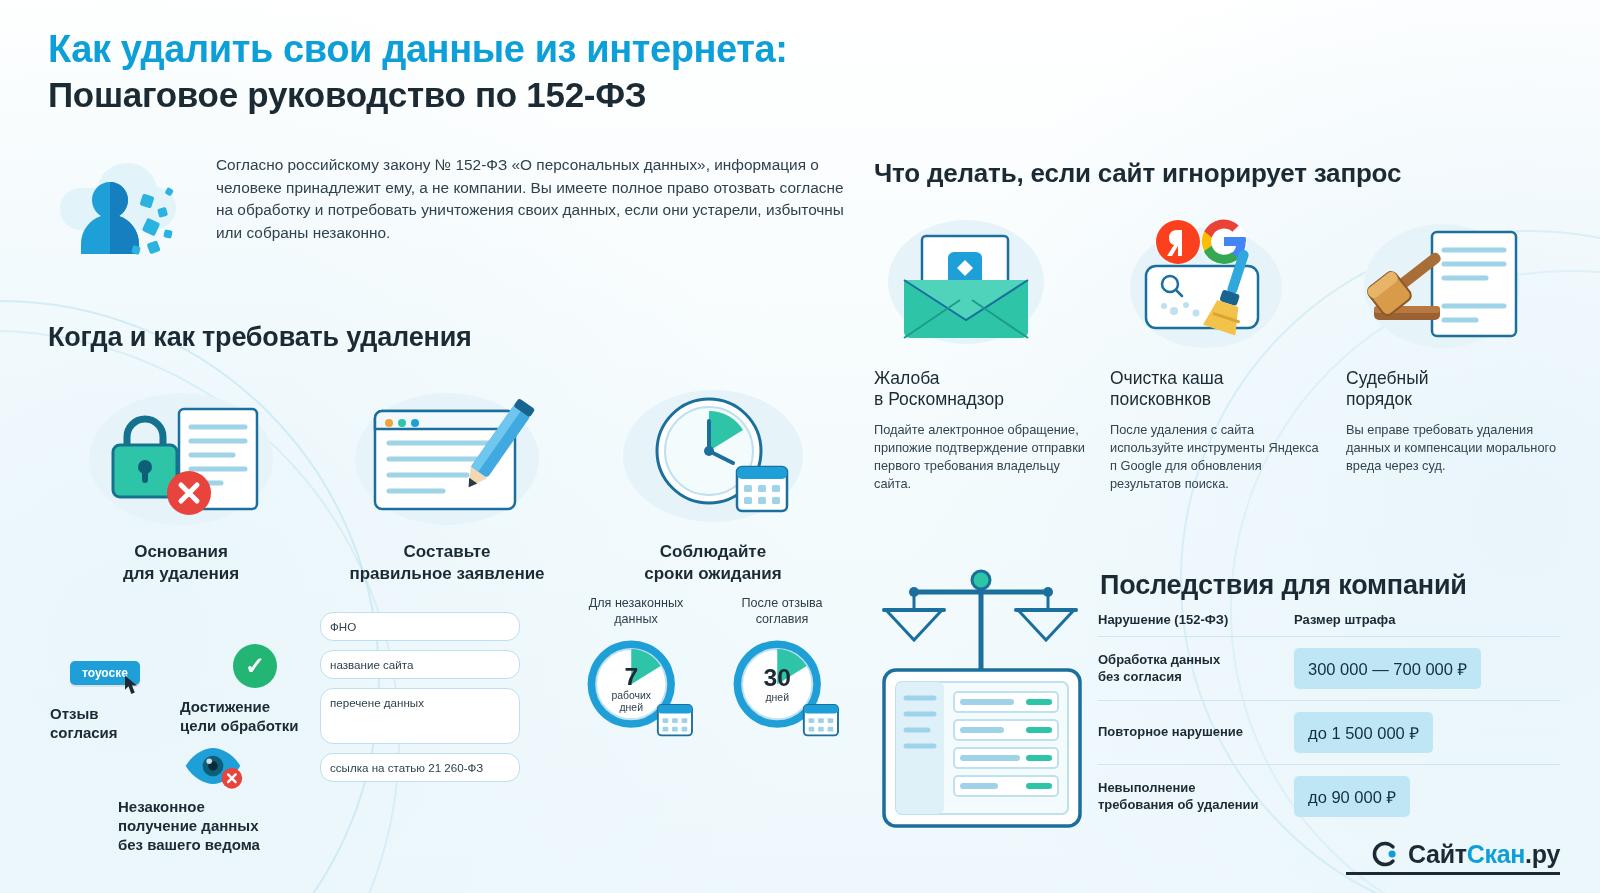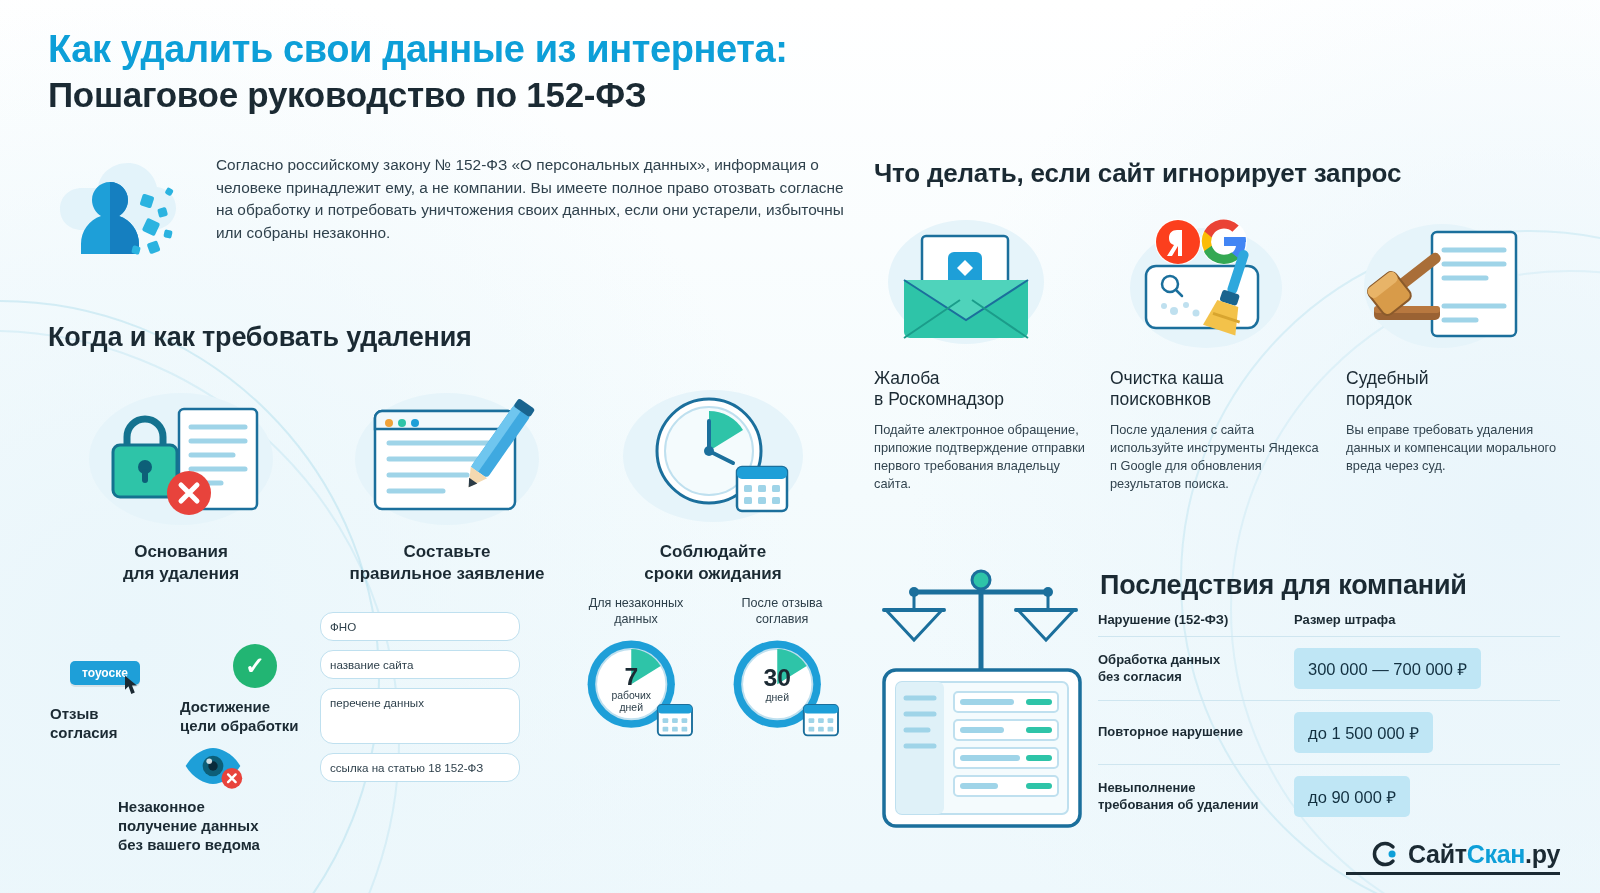--- a/index.html
+++ b/index.html
@@ -282,21 +282,21 @@
         <span>получение данных</span><br>
         <span>без вашего ведома</span>
       </div>
     </div>
   </div>
 
   <div class="formcard">
     <div class="fld">ФНО</div>
     <div class="fld">название сайта</div>
     <div class="fld tall">перечене данных</div>
-    <div class="fld">ссылка на статью 18 152-ФЗ</div>
+    <div class="fld">ссылка на статью 21 260-ФЗ</div>
   </div>
 
   <div class="deadlines">
     <div class="dl">
       <div class="dl-cap">
         <span>Для незаконных</span><br>
         <span>данных</span>
       </div>
       <svg viewBox="0 0 130 118" width="124" height="112" style="margin-top:4px;">
         <circle cx="60" cy="56" r="46" fill="#1e9fd8"></circle>

